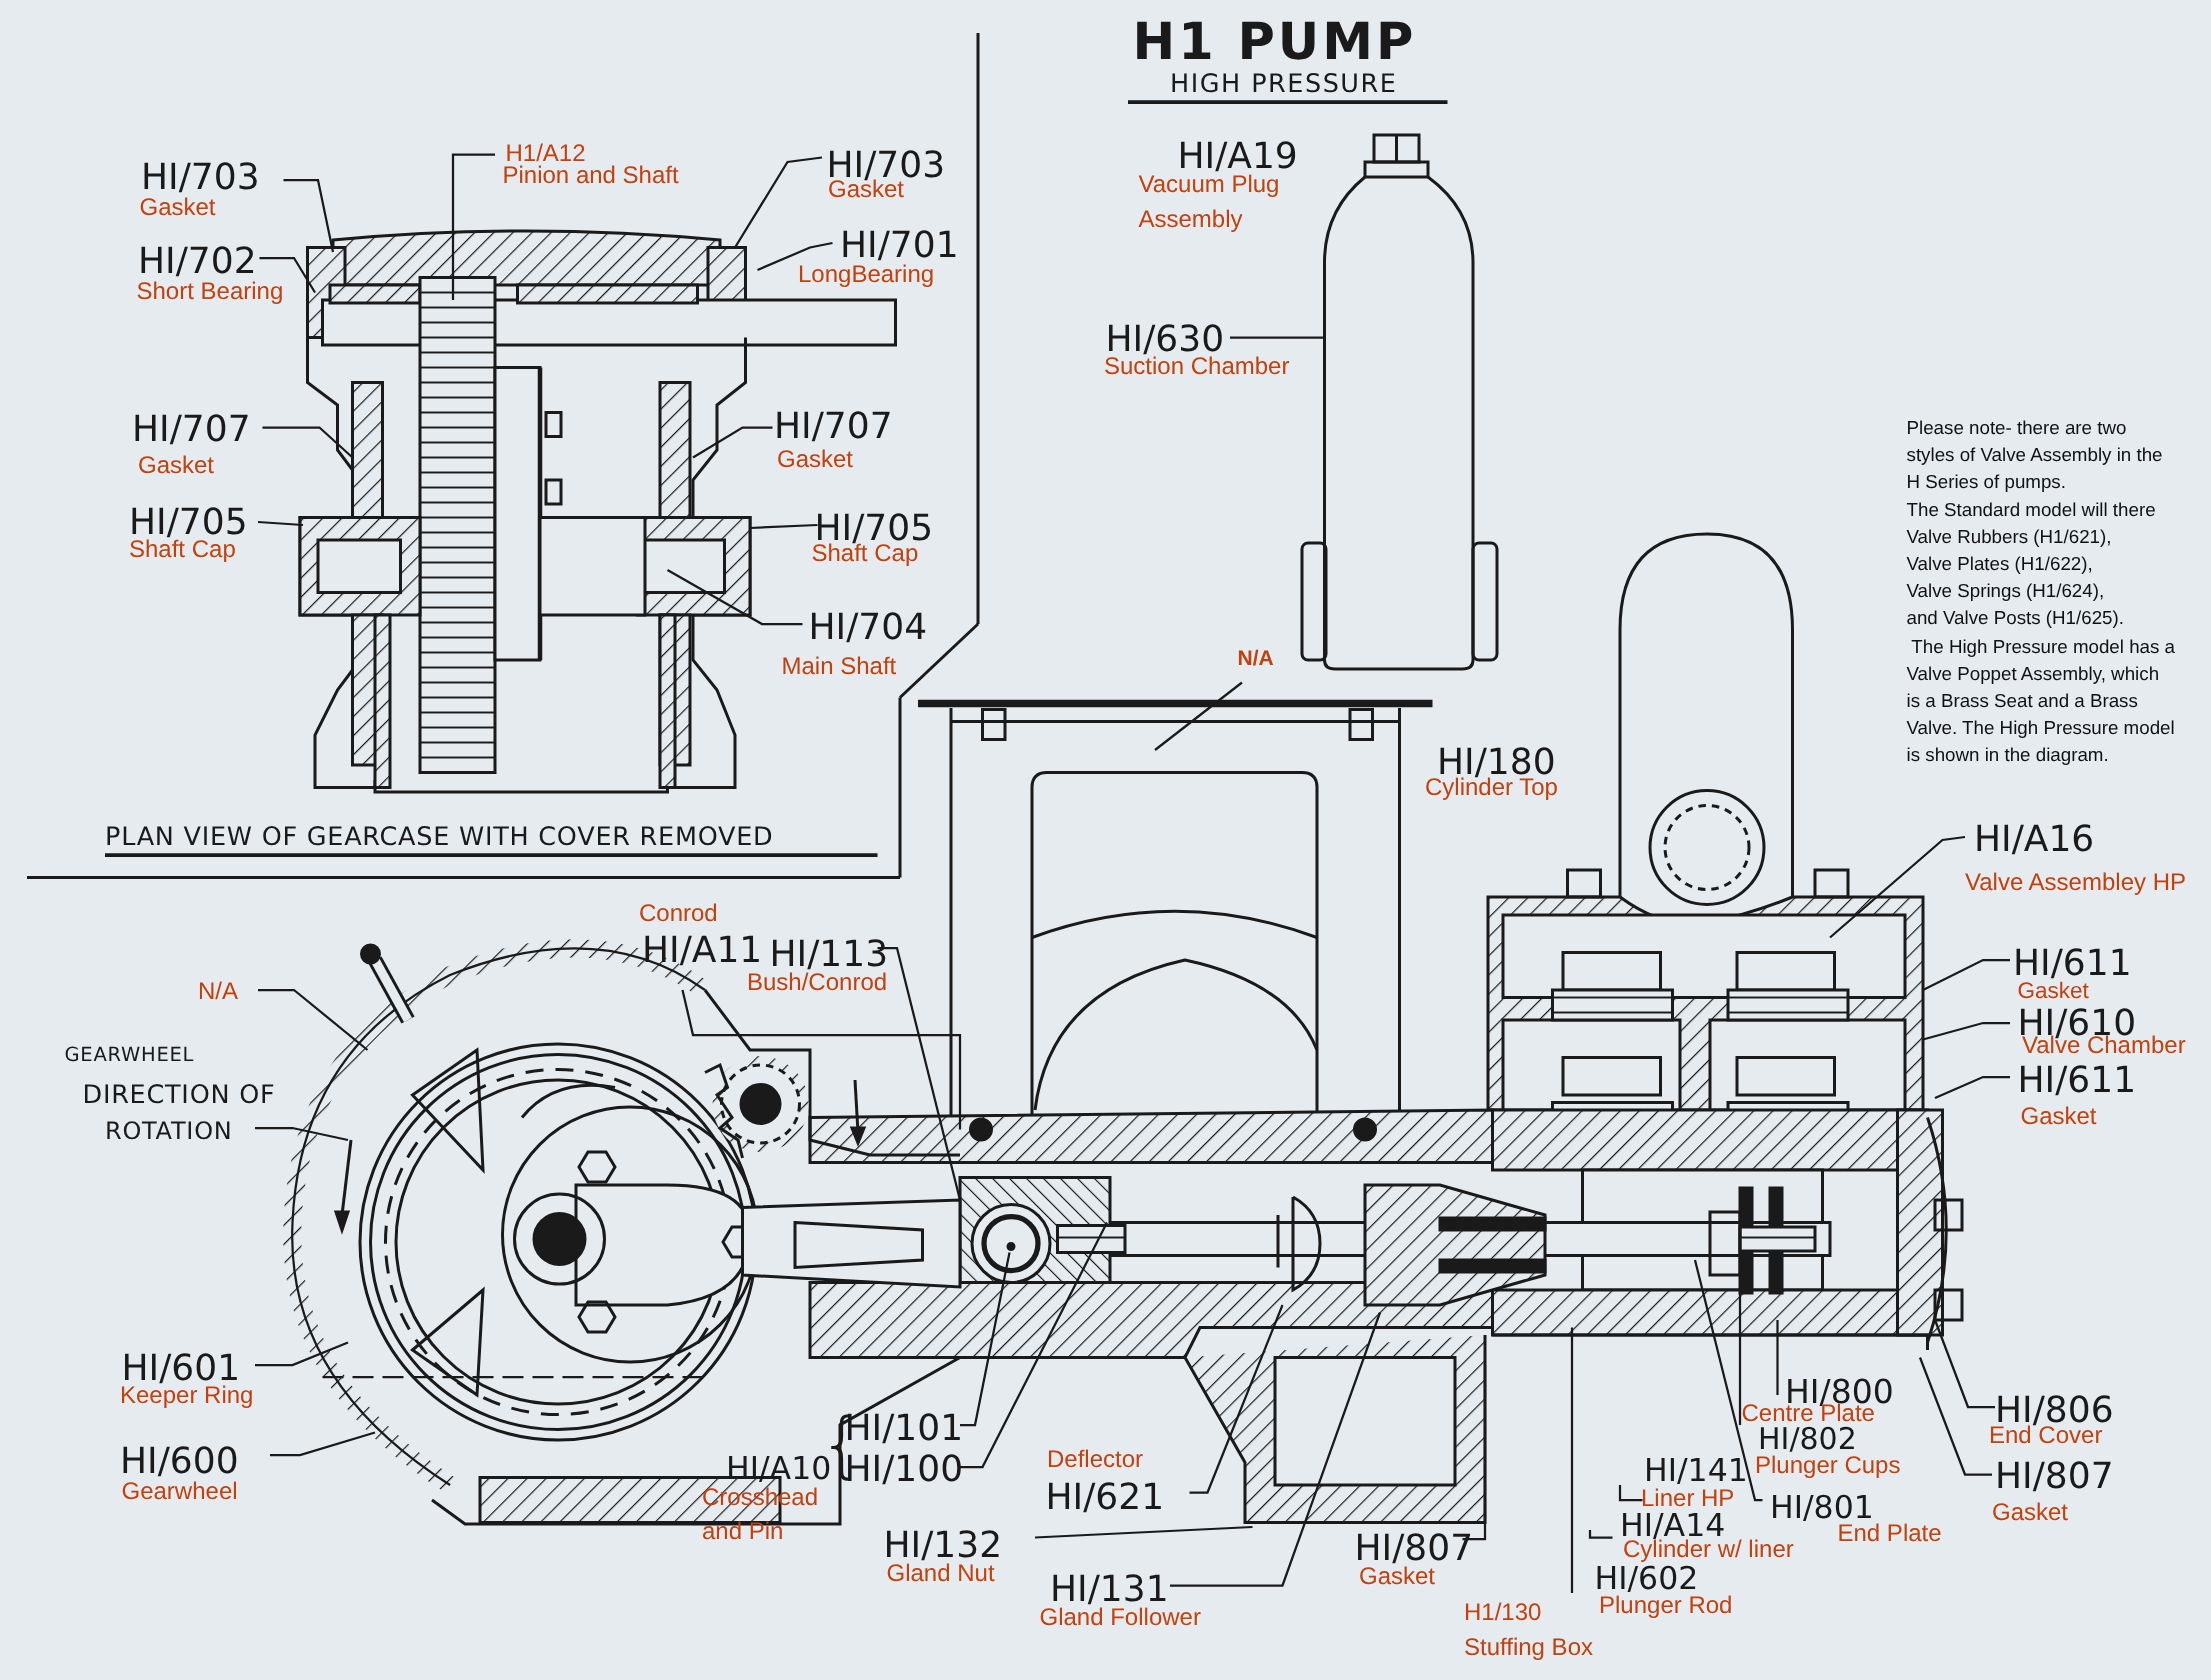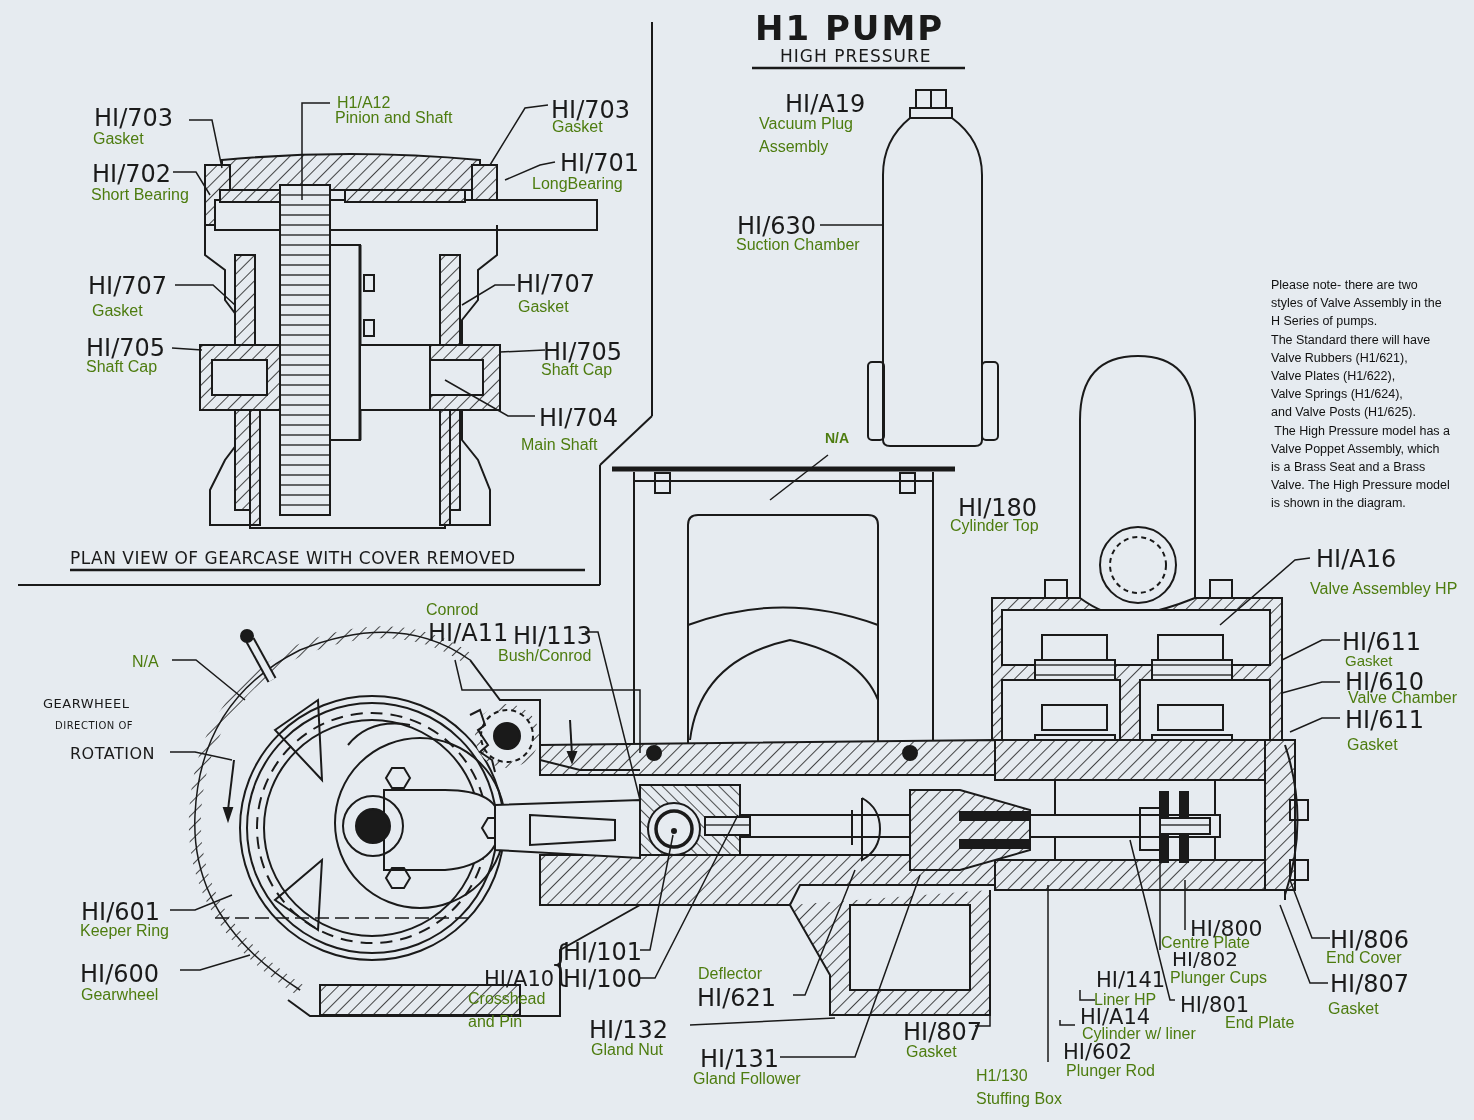--- a/index.html
+++ b/index.html
@@ -8,21 +8,21 @@
     background: #e6ebf0;
     font-family: "Liberation Sans", sans-serif;
     position: relative;
   }
   #canvas { position: absolute; left: 0; top: 0; width: 1474px; height: 1120px; }
   .lbl { position: absolute; color: #111; white-space: nowrap; }
   .code {
     font-family: "DejaVu Sans", sans-serif; font-weight: normal;
     font-size: 24px; color: #1a1a1a; letter-spacing: 0px;
   }
-  .name { font-size: 16px; color: #4d7c0f; }
+  .name { font-size: 16px; color: #c2410c; }
   .small { font-size: 15px; }
   .hand {
     font-family: "DejaVu Sans", sans-serif; font-size: 15px; color: #1a1a1a;
     letter-spacing: 0.5px;
   }
   .title-main {
     position: absolute; left: 755px; top: 8px;
     font-family: "DejaVu Sans", sans-serif; font-weight: bold;
     font-size: 34px; letter-spacing: 2px; color: #1a1a1a;
   }
@@ -280,35 +280,35 @@
 
 <div class="title-main">H1 PUMP</div>
 <div class="title-sub">HIGH PRESSURE</div>
 
 <div class="plan-title">PLAN VIEW OF GEARCASE WITH COVER REMOVED</div>
 
 <div class="note">
   <div>Please note- there are two</div>
   <div>styles of Valve Assembly in the</div>
   <div>H Series of pumps.</div>
-  <div>The Standard there will have</div>
+  <div>The Standard model will there</div>
   <div>Valve Rubbers (H1/621),</div>
   <div>Valve Plates (H1/622),</div>
   <div>Valve Springs (H1/624),</div>
   <div>and Valve Posts (H1/625).</div>
   <div style="white-space:pre"> The High Pressure model has a</div>
   <div>Valve Poppet Assembly, which</div>
   <div>is a Brass Seat and a Brass</div>
   <div>Valve. The High Pressure model</div>
   <div>is shown in the diagram.</div>
 </div>
 
 <div>
   <div class="lbl hand" style="left:43px;top:696px;font-size:13px">GEARWHEEL</div>
-  <div class="lbl hand" style="left:55px;top:720px;font-size:10px">DIRECTION OF</div>
+  <div class="lbl hand" style="left:55px;top:720px;font-size:17px">DIRECTION OF</div>
   <div class="lbl hand" style="left:70px;top:744px;font-size:16px">ROTATION</div>
 </div>
 
 <div>
   <div class="lbl code" style="left:94px;top:104px">HI/703</div>
   <div class="lbl name" style="left:93px;top:130px">Gasket</div>
 </div>
 <div>
   <div class="lbl name" style="left:337px;top:94px">H1/A12</div>
   <div class="lbl name" style="left:335px;top:109px">Pinion and Shaft</div>

